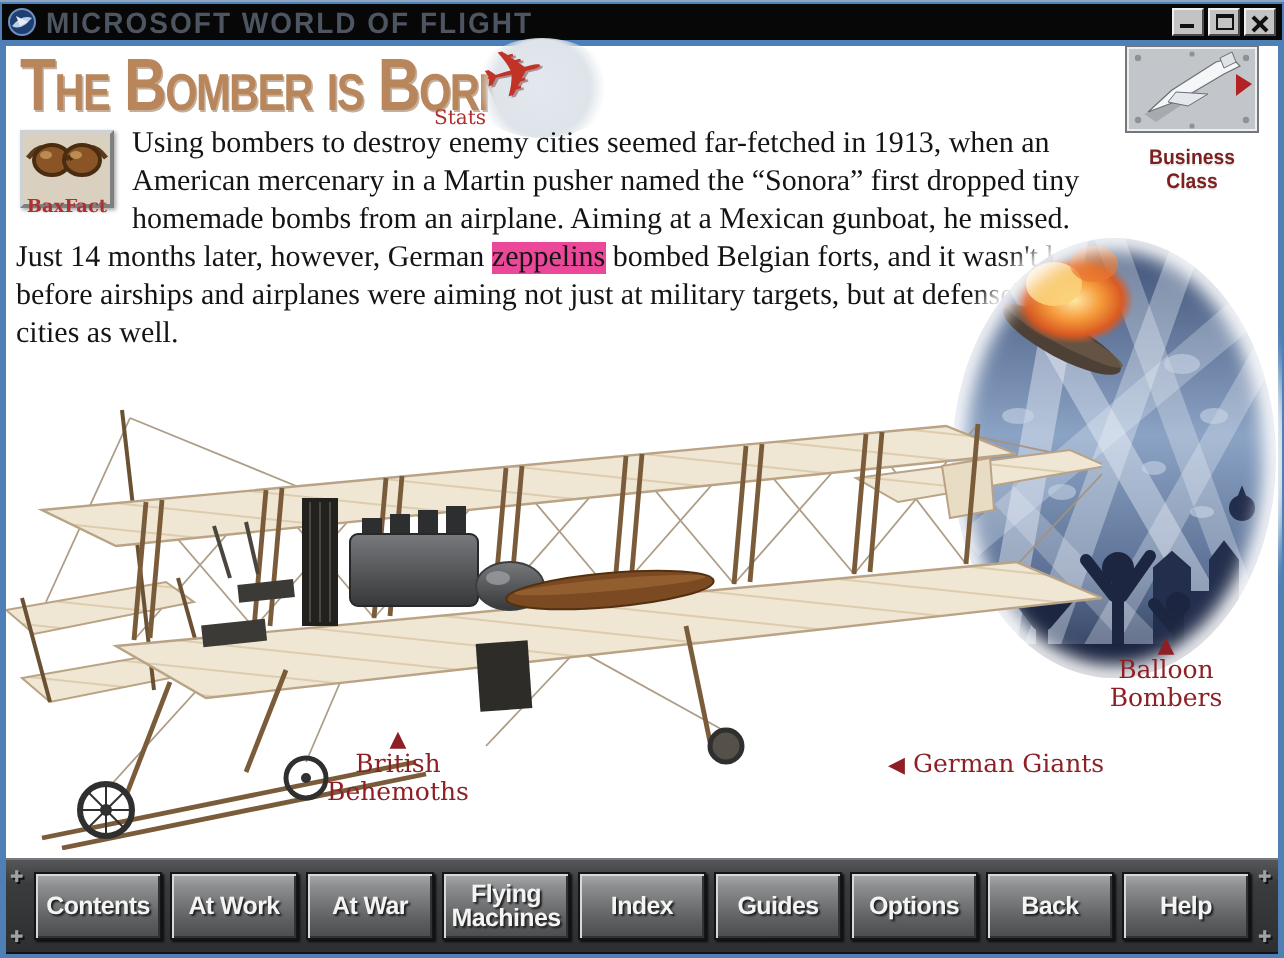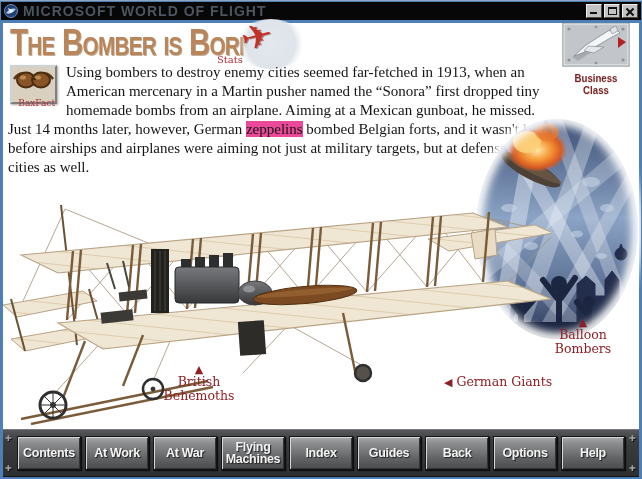--- a/index.html
+++ b/index.html
@@ -31,21 +31,21 @@
   .stats-plane { position:absolute; left:30px; top:-6px; font-size:33px; color:#c13227; transform:rotate(-14deg) scaleX(1.15); text-shadow:1px 1px 0 rgba(90,10,10,.4); font-family:"DejaVu Sans", sans-serif; }
   .stats-label { position:absolute; left:4px; top:31px; font-family:"DejaVu Serif", serif; font-size:10px; color:#b03030;text-align:right; }
 
   
   .bizclass { position:absolute; left:557px; top:0; width:72px; height:58px; cursor:pointer; text-align:center; }
   .biz-label { margin-top:1px; font-size:10.5px; font-weight:bold; color:#7d1f1f; transform:scaleX(.92); text-shadow:0 1px 0 #e9e9e9; }
 
   
   .article { position:absolute; left:5px; top:40px; width:554px; font-family:"Liberation Serif", serif; font-size:15px; line-height:19px; color:#141414; }
   .baxfact { float:left; width:47px; height:39px; margin:2px 9px 2px 2px; background:#d9d0c0; border:2px outset #cfd2d5; box-shadow:1px 1px 2px rgba(0,0,0,.35); text-align:center; cursor:pointer; }
-  .baxfact-label { font-family:"DejaVu Serif", serif; font-size:9px; font-weight:normal; color:#b03030; margin-top:-2px;text-align:right; }
+  .baxfact-label { font-family:"DejaVu Serif", serif; font-size:9px; font-weight:bold; color:#b03030; margin-top:-2px; }
   .hotword { background:#ec4899; cursor:pointer; }
 
   
   .oval-photo { position:absolute; left:470px; top:93px; width:168px; height:226px; z-index:1; }
   
   .bomber-art { position:absolute; left:0; top:170px; width:548px; height:232px; z-index:2; }
 
   
   .callout { position:absolute; z-index:3; font-family:"DejaVu Serif", serif; font-size:12.5px; line-height:14px; color:#8e2025; text-align:center; cursor:pointer; }
   .callout .arrow { font-family:"DejaVu Sans", sans-serif; font-size:11px; display:block; line-height:11px; }
@@ -341,18 +341,18 @@
     <div class="screw tl">✚</div>
     <div class="screw bl">✚</div>
     <div class="screw tr">✚</div>
     <div class="screw br">✚</div>
     <button class="nav-btn">Contents</button>
     <button class="nav-btn">At Work</button>
     <button class="nav-btn">At War</button>
     <button class="nav-btn">Flying Machines</button>
     <button class="nav-btn">Index</button>
     <button class="nav-btn">Guides</button>
+    <button class="nav-btn">Options</button>
     <button class="nav-btn">Back</button>
-    <button class="nav-btn">Options</button>
     <button class="nav-btn">Help</button>
   </div>
 
 </div>
 
 </body></html>

